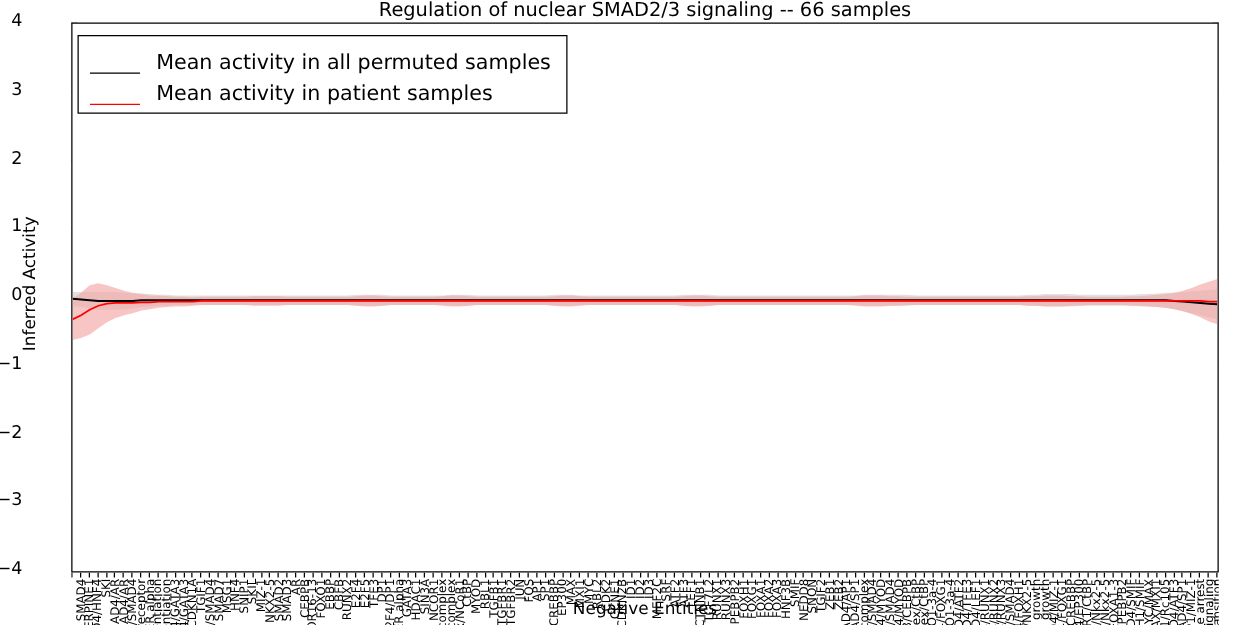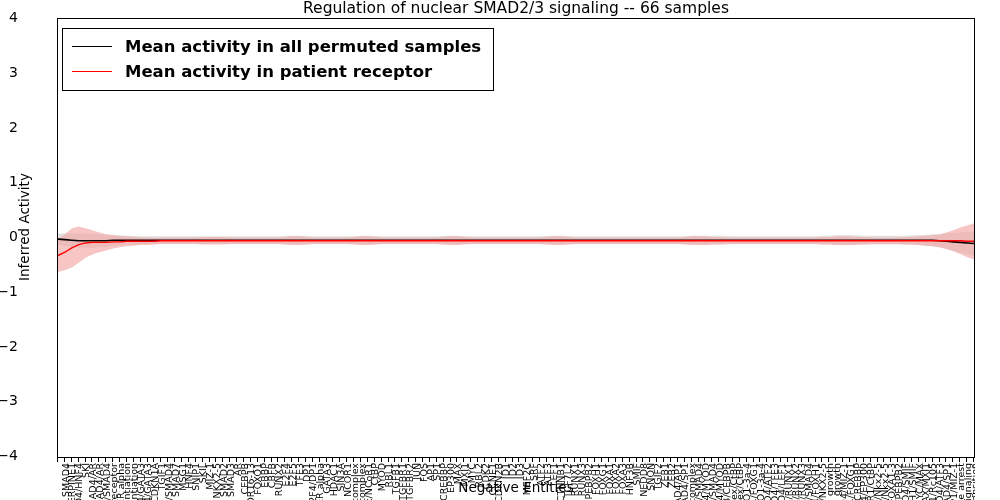--- a/index.html
+++ b/index.html
@@ -102,23 +102,22 @@
   #legend{
     position:absolute;
     left:62px; top:28px;
     border:1.1px solid #000;
     background:#fff;
     padding:5px 12px 6px 9px;
     box-sizing:border-box;
   }
   .legend-row{
     display:flex;
-    align-items:center;
+    align-items:flex-end;
     height:25px;
-    font-weight:bold;
   }
   .legend-swatch{
     width:40px;height:0;
     margin-right:13px;
     flex:0 0 auto;
   }
   .legend-text{
     font-size:16.5px;
     color:#000;
     white-space:nowrap;
@@ -444,17 +443,17 @@
     </div>
   <div id="xlabel">Negative Entities</div>
 
   <div id="legend">
       <div class="legend-row">
         <div class="legend-swatch" style="border-top: 1.6px solid rgb(0, 0, 0);"></div>
         <div class="legend-text">Mean activity in all permuted samples</div>
       </div>
       <div class="legend-row">
         <div class="legend-swatch" style="border-top: 1.6px solid rgb(255, 0, 0);"></div>
-        <div class="legend-text">Mean activity in patient receptor</div>
+        <div class="legend-text">Mean activity in patient samples</div>
       </div>
     </div>
 
 </div>
 
 </body></html>

